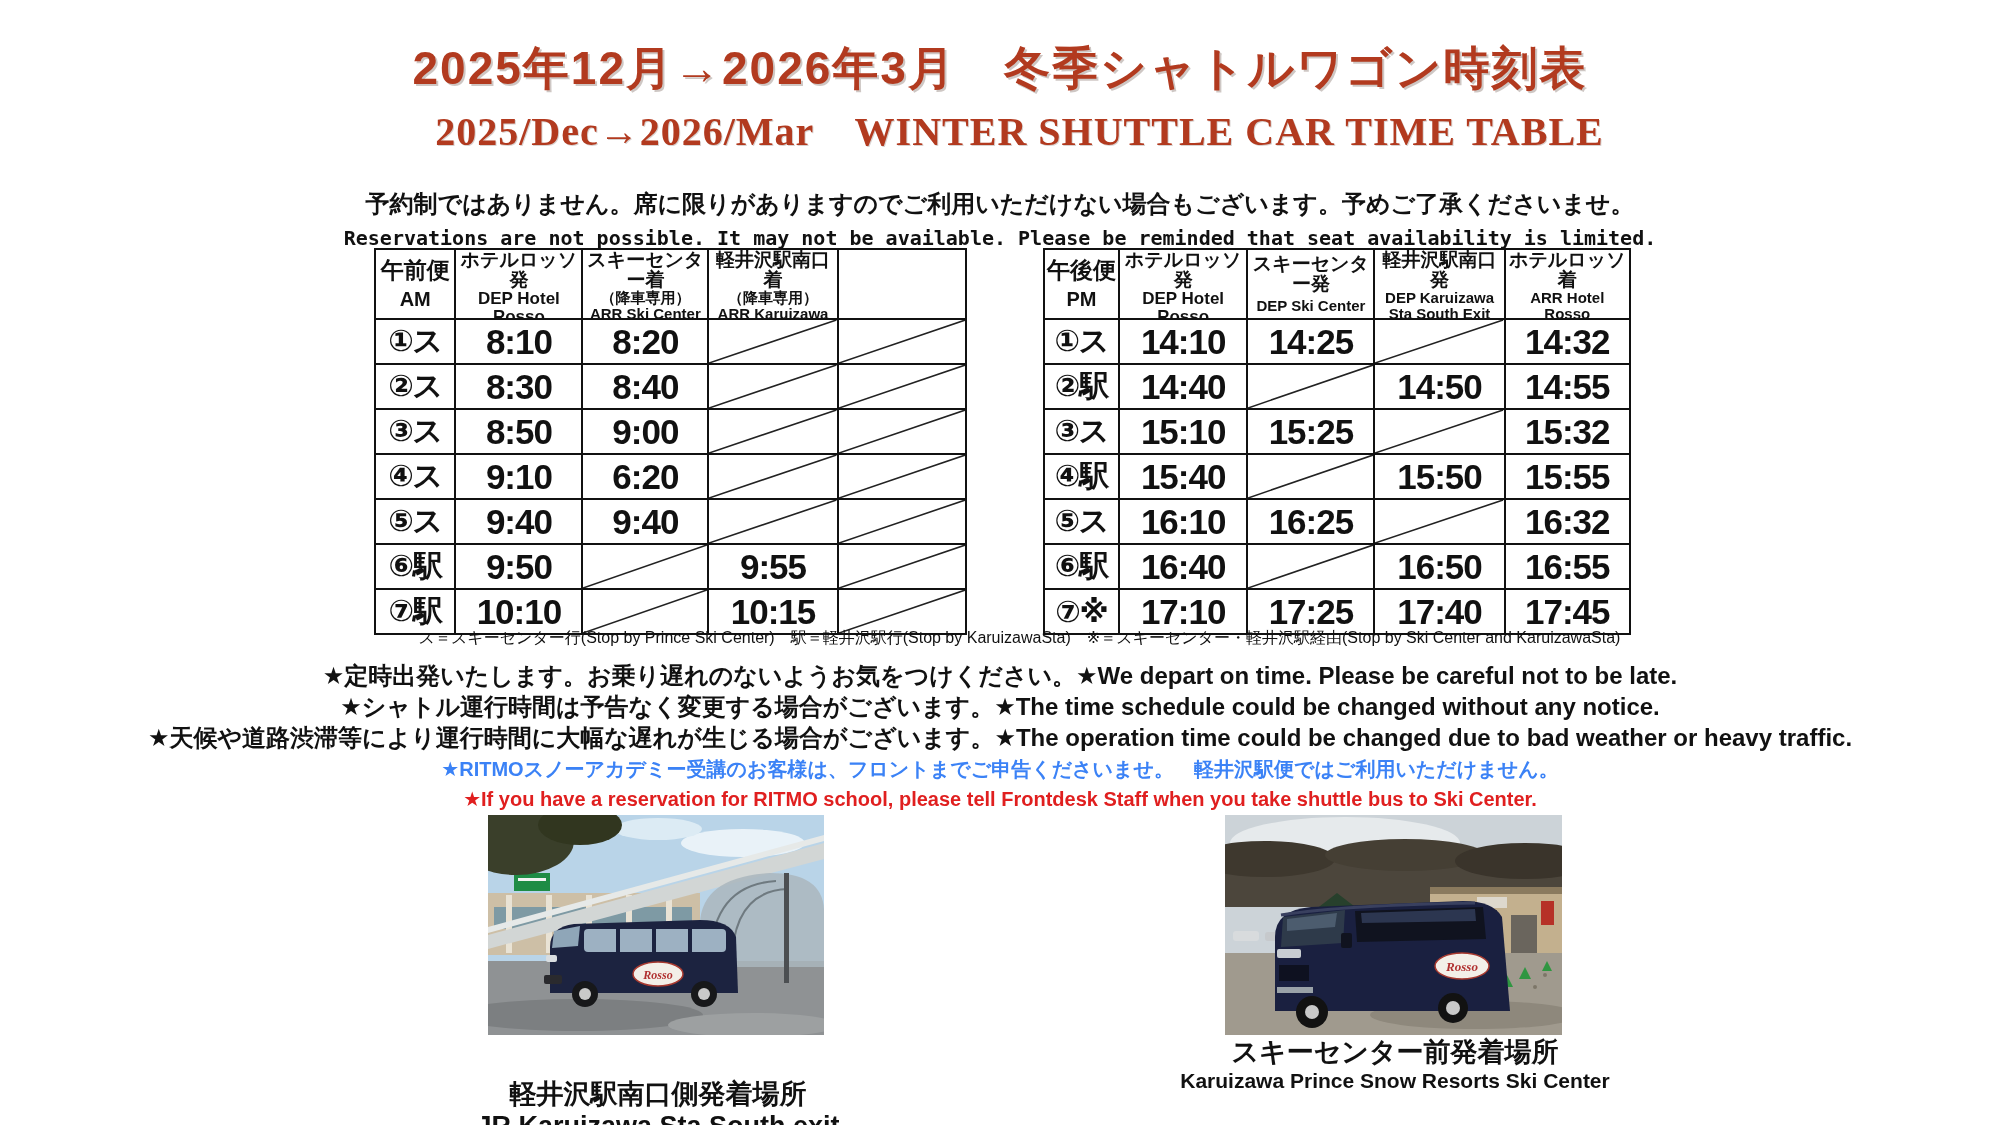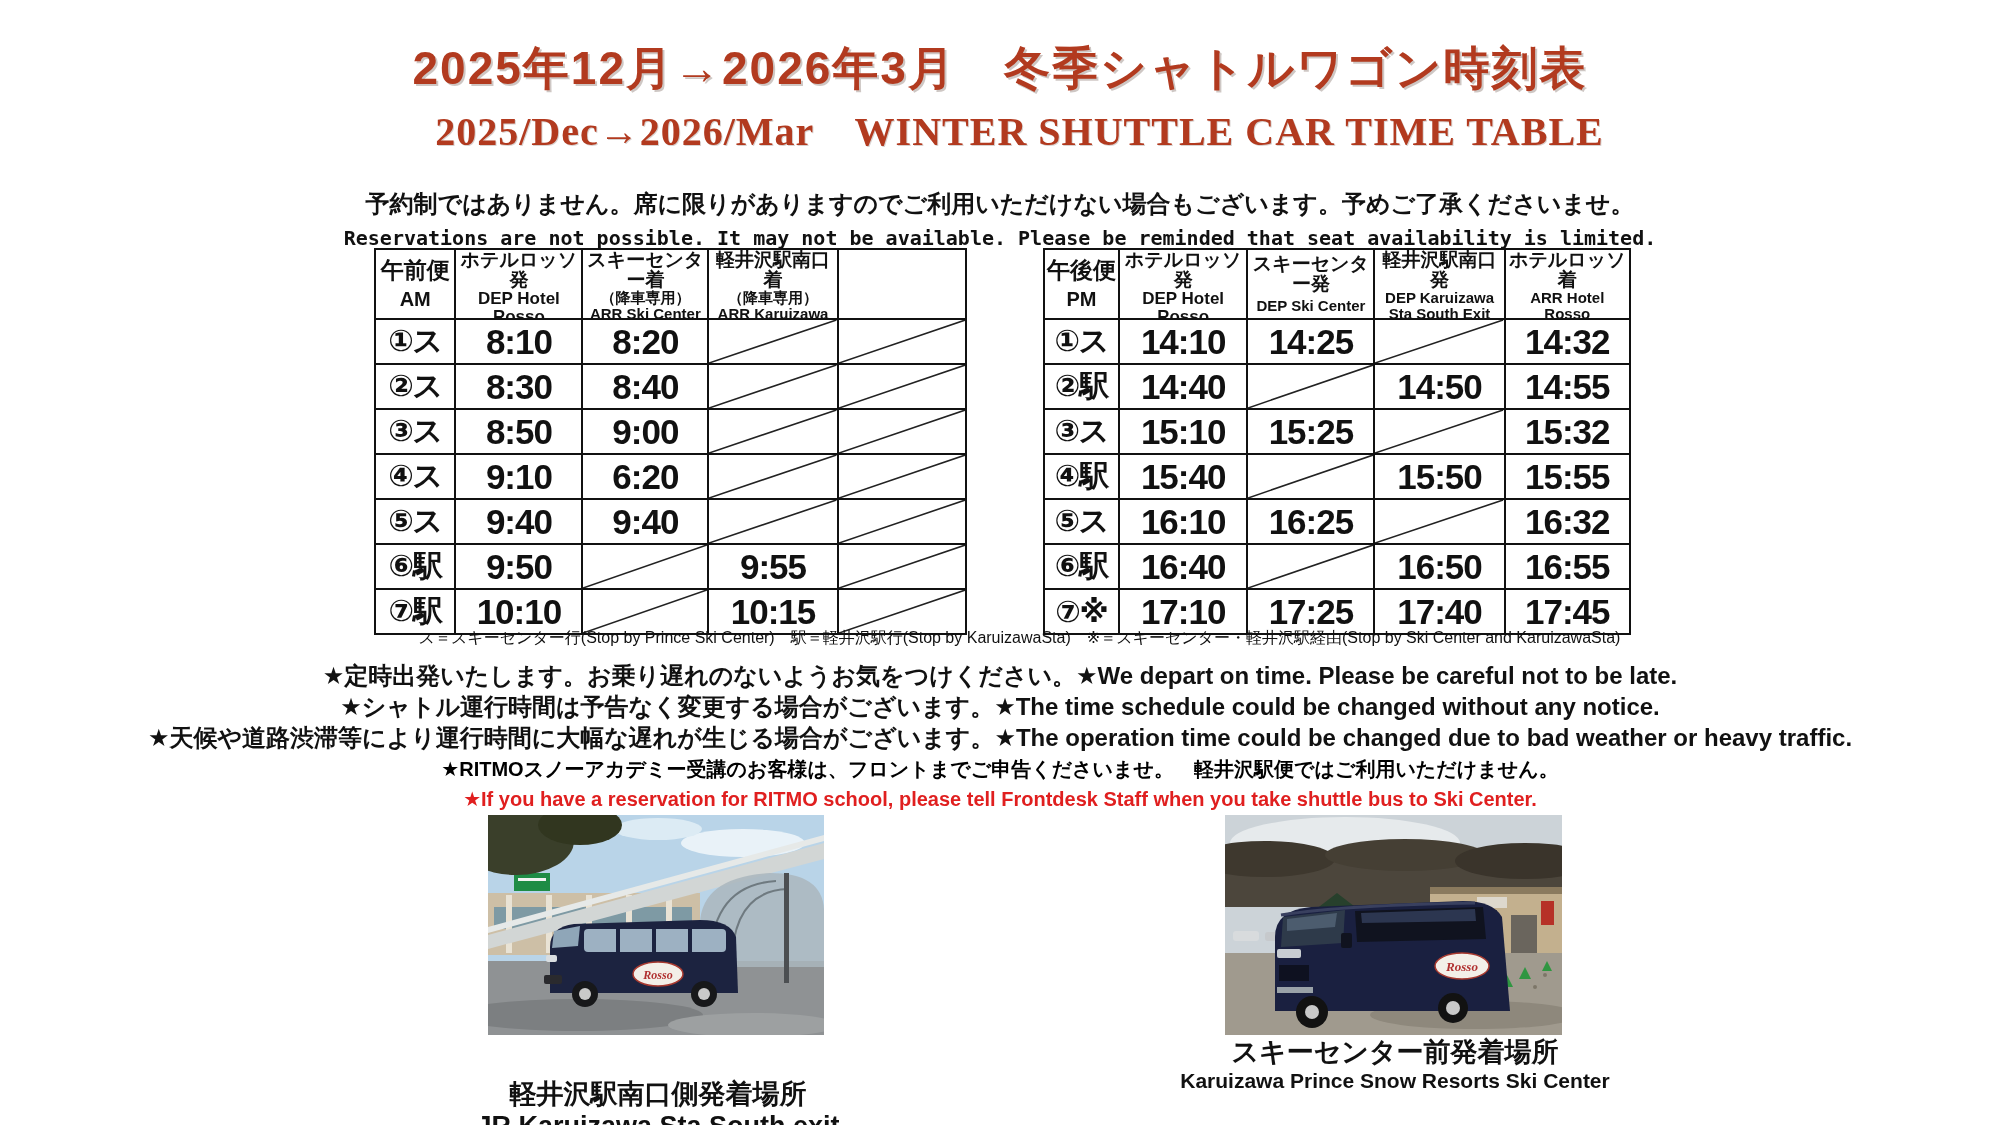--- a/index.html
+++ b/index.html
@@ -31,21 +31,21 @@
   .c1 .h-en{font-size:20px;}
   .c2 .h-en{font-size:17px;}
   .rowlabel{font-size:30px;font-weight:bold;letter-spacing:-1px;}
   .timecell{font-size:35px;font-weight:800;font-family:"Liberation Sans",sans-serif;letter-spacing:-1px;}
   td.slash svg{position:absolute;inset:0;display:block;width:100%;height:100%;}
 
   .legend{top:628px;font-size:16px;font-weight:normal;padding-left:39px;}
   .warn1{top:660px;font-size:24px;font-weight:bold;}
   .warn2{top:691px;font-size:24px;font-weight:bold;}
   .warn3{top:722px;font-size:24px;font-weight:bold;}
-  .alert1{top:756px;font-size:20px;font-weight:bold;color:#000000;}
+  .alert1{top:756px;font-size:20px;font-weight:bold;color:#3b82f6;}
   .alert2{top:787px;font-size:20px;font-weight:bold;color:#e01f1f;}
 
   .photo{position:absolute;top:815px;width:336px;height:220px;background:#9aa0a4;}
   .photo.left{left:488px;}
   .photo.right{left:1225px;width:337px;}
   .photo svg{display:block;width:100%;height:100%;}
   .cap{position:absolute;text-align:center;line-height:1.2;}
   .cap.left{left:408px;top:1036px;width:500px;margin-top:42px;}
   .cap.right{left:1140px;top:1036px;width:510px;}
   .cap-ja{font-size:27px;font-weight:bold;}

